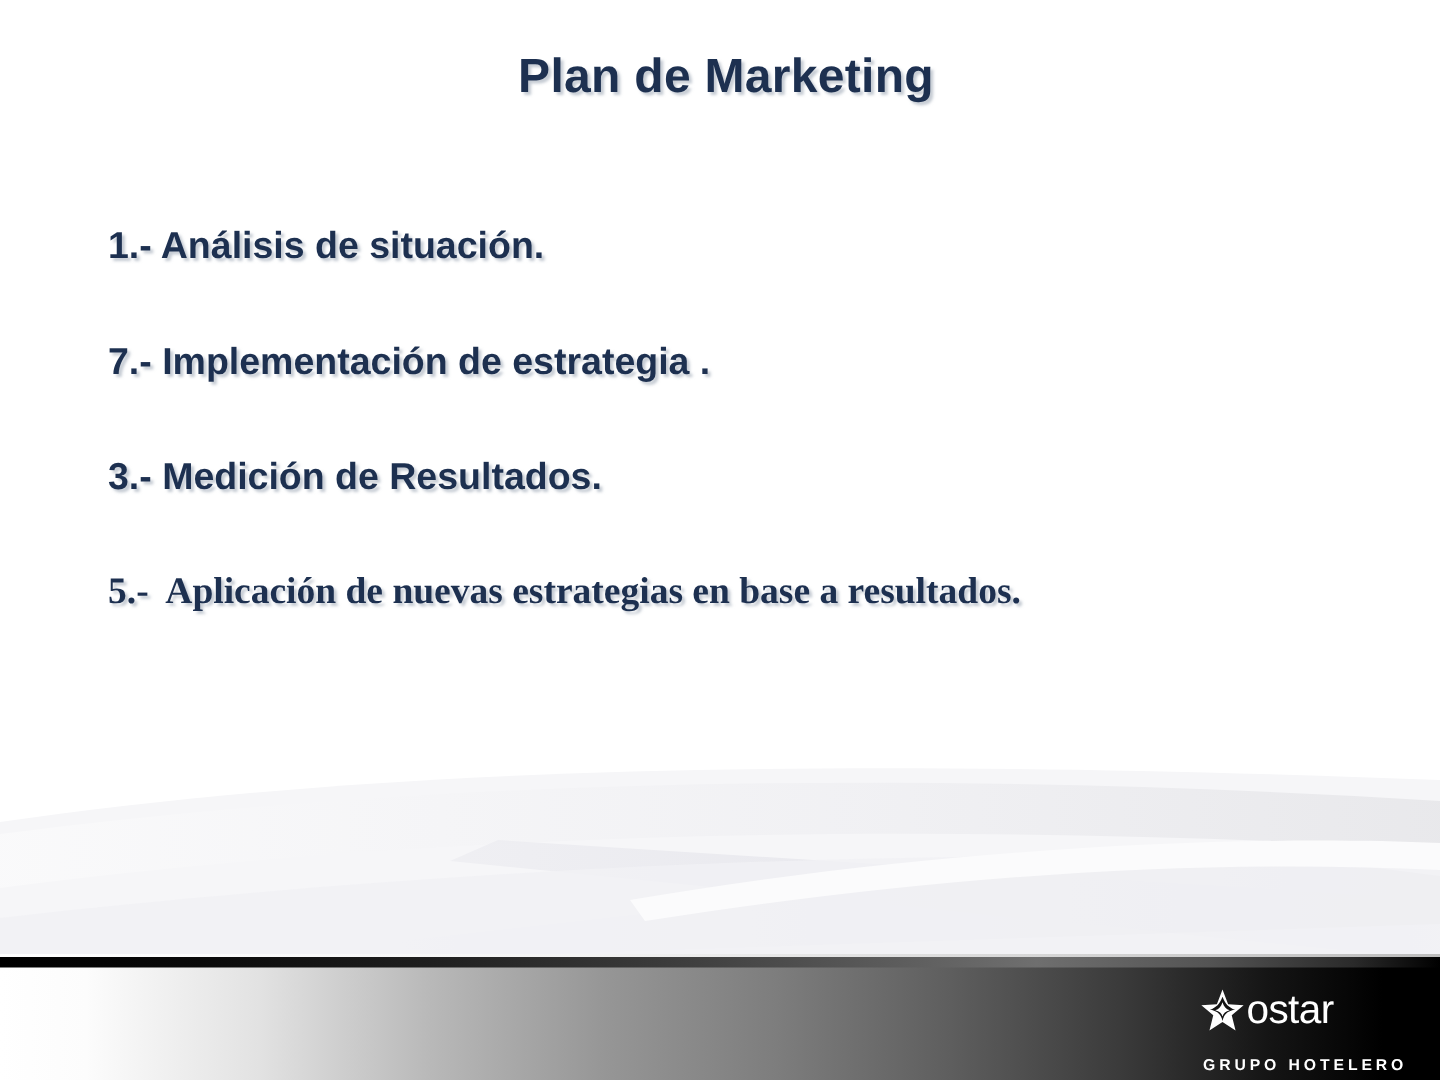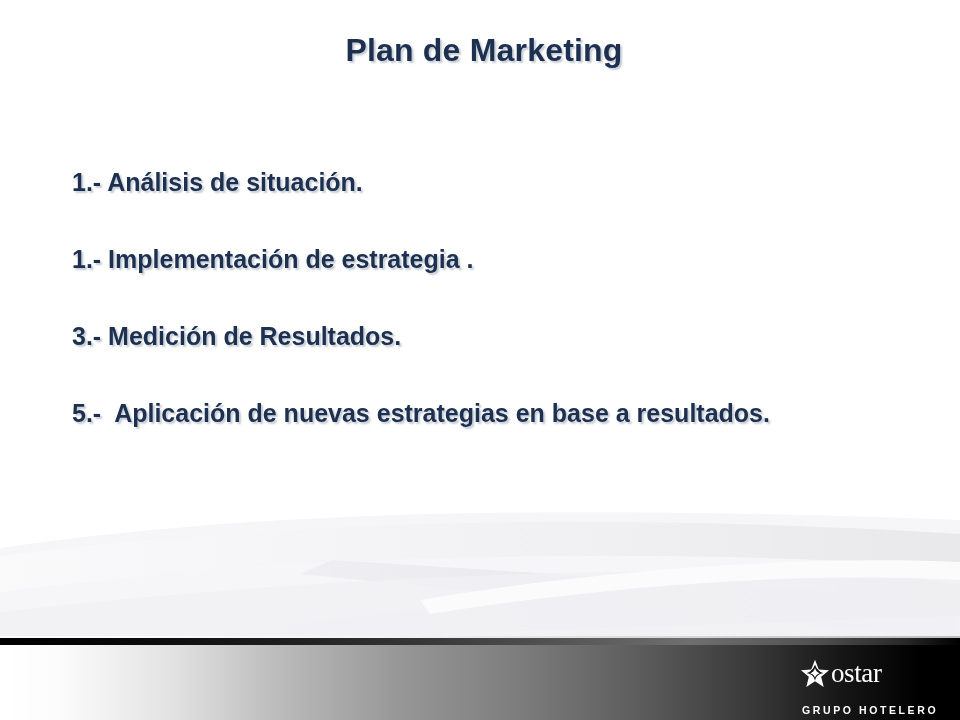--- a/index.html
+++ b/index.html
@@ -41,36 +41,37 @@
     letter-spacing: 0.2px;
     color: #1d3050;
     text-shadow: 2px 2px 2px rgba(150, 160, 175, 0.55);
     white-space: pre;
   }
 
   
   .body-list {
     position: absolute;
     left: 72px;
-    top: 164px;
+    top: 146px;
     width: 790px;
   }
 
   .body-item {
     font-size: 25px;
     font-weight: bold;
     line-height: 36px;
     color: #1d3050;
     text-shadow: 2px 2px 2px rgba(150, 160, 175, 0.55);
     margin: 0 0 41px 0;
     white-space: pre-wrap;
   }
 
   .body-item:last-child {
     margin-bottom: 12px;
+    font-family: Liberation Serif, serif;
   }
 
   
   .footer-band {
     position: absolute;
     left: 0;
     top: 645px;
     width: 960px;
     height: 75px;
     background: linear-gradient(to right,
@@ -138,21 +139,21 @@
     flex: 0 0 30px;
     margin-right: 1px;
   }
 
   .logo-word {
     font-size: 27px;
     font-weight: 400;
     letter-spacing: -0.4px;
     line-height: 27px;
     color: #ffffff;
-    font-family: Liberation Serif, serif;
+    font-family: Liberation Sans, sans-serif;
   }
 
   .logo-sub {
     margin-top: 16px;
     margin-left: 2px;
     font-size: 10.5px;
     font-weight: bold;
     letter-spacing: 2.6px;
     color: #ffffff;
     font-family: "Liberation Sans", sans-serif;
@@ -192,21 +193,21 @@
 
     <path d="M0,612 C 300,578 660,560 960,578 L960,640 L0,640 Z" fill="#f1f1f4" opacity="0.85"></path>
 
     <path d="M420,600 C 620,566 820,556 960,562 L960,580 C 800,572 620,584 430,614 Z" fill="#fbfbfc"></path>
   </svg>
 
   <div class="slide-title">Plan de Marketing</div>
 
   <div class="body-list">
     <p class="body-item">1.- Análisis de situación.</p>
-    <p class="body-item">1.- Implementación de estrategia .</p>
+    <p class="body-item">7.- Implementación de estrategia .</p>
     <p class="body-item">3.- Medición de Resultados.</p>
     <p class="body-item">5.-  Aplicación de nuevas estrategias en base a resultados.</p>
   </div>
 
   <div class="footer-rule"></div>
 
   <div class="footer-band"></div>
 
   <div class="logo-block">
     <div class="logo-row">

